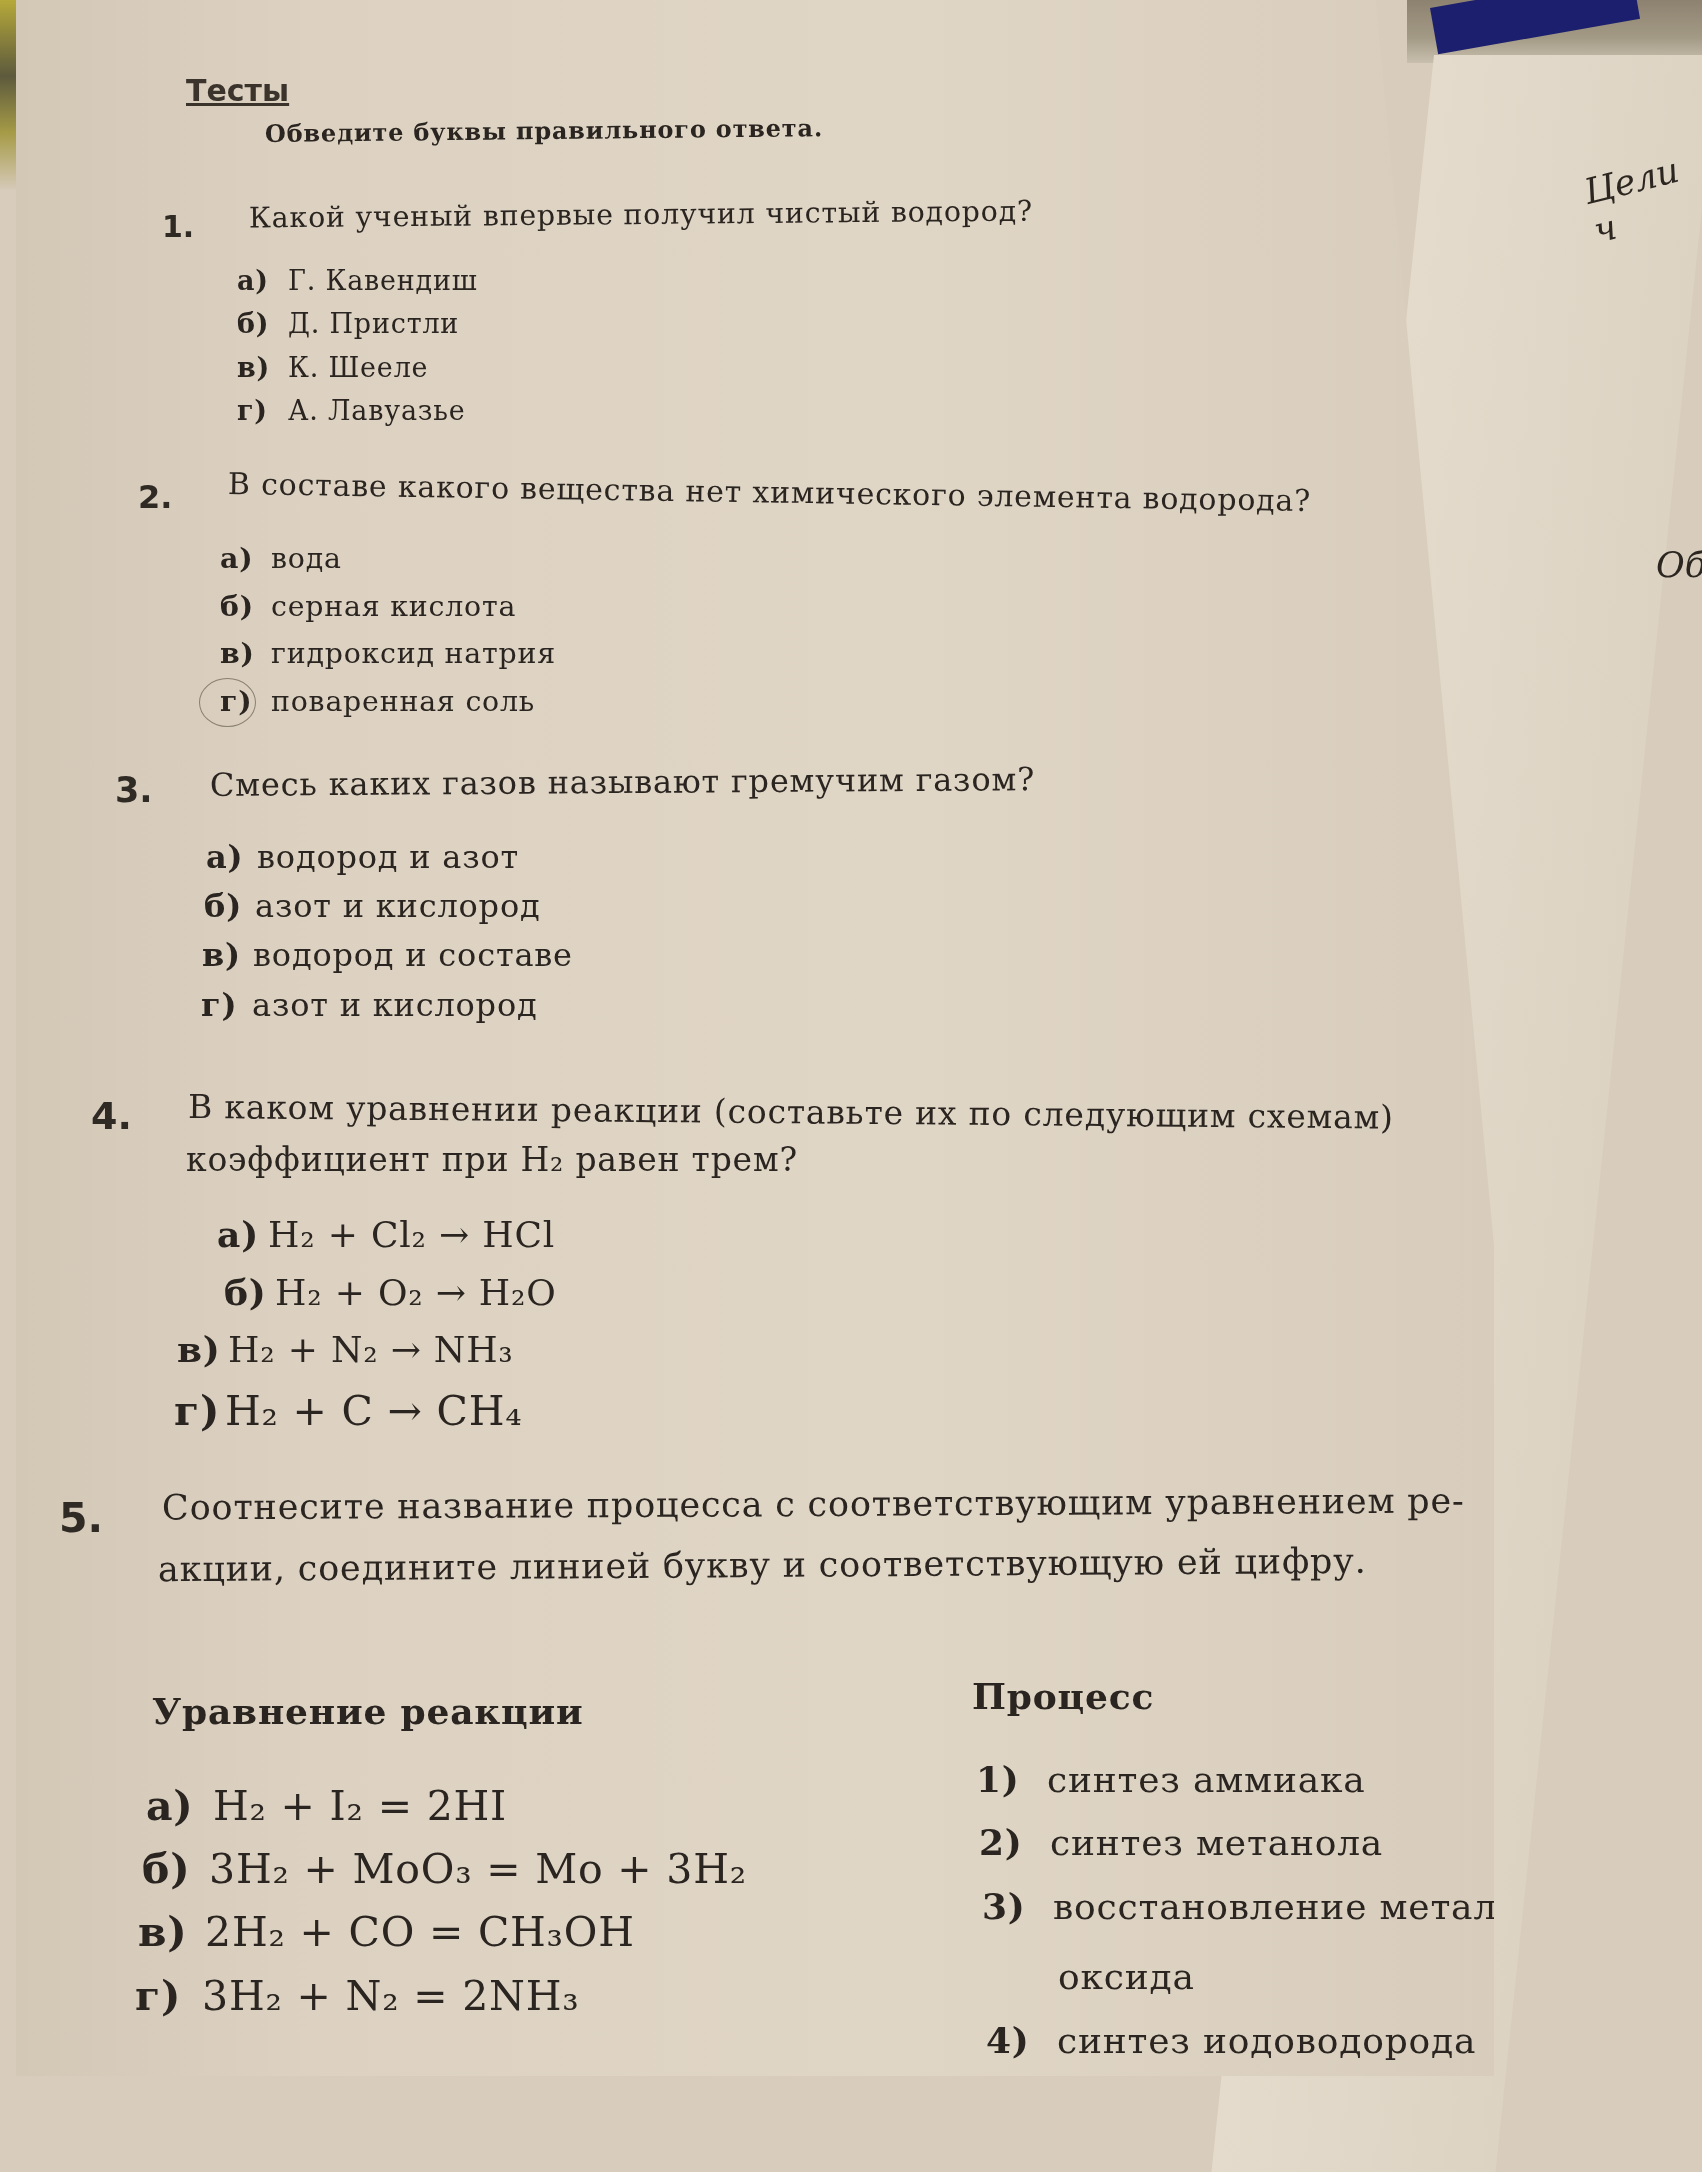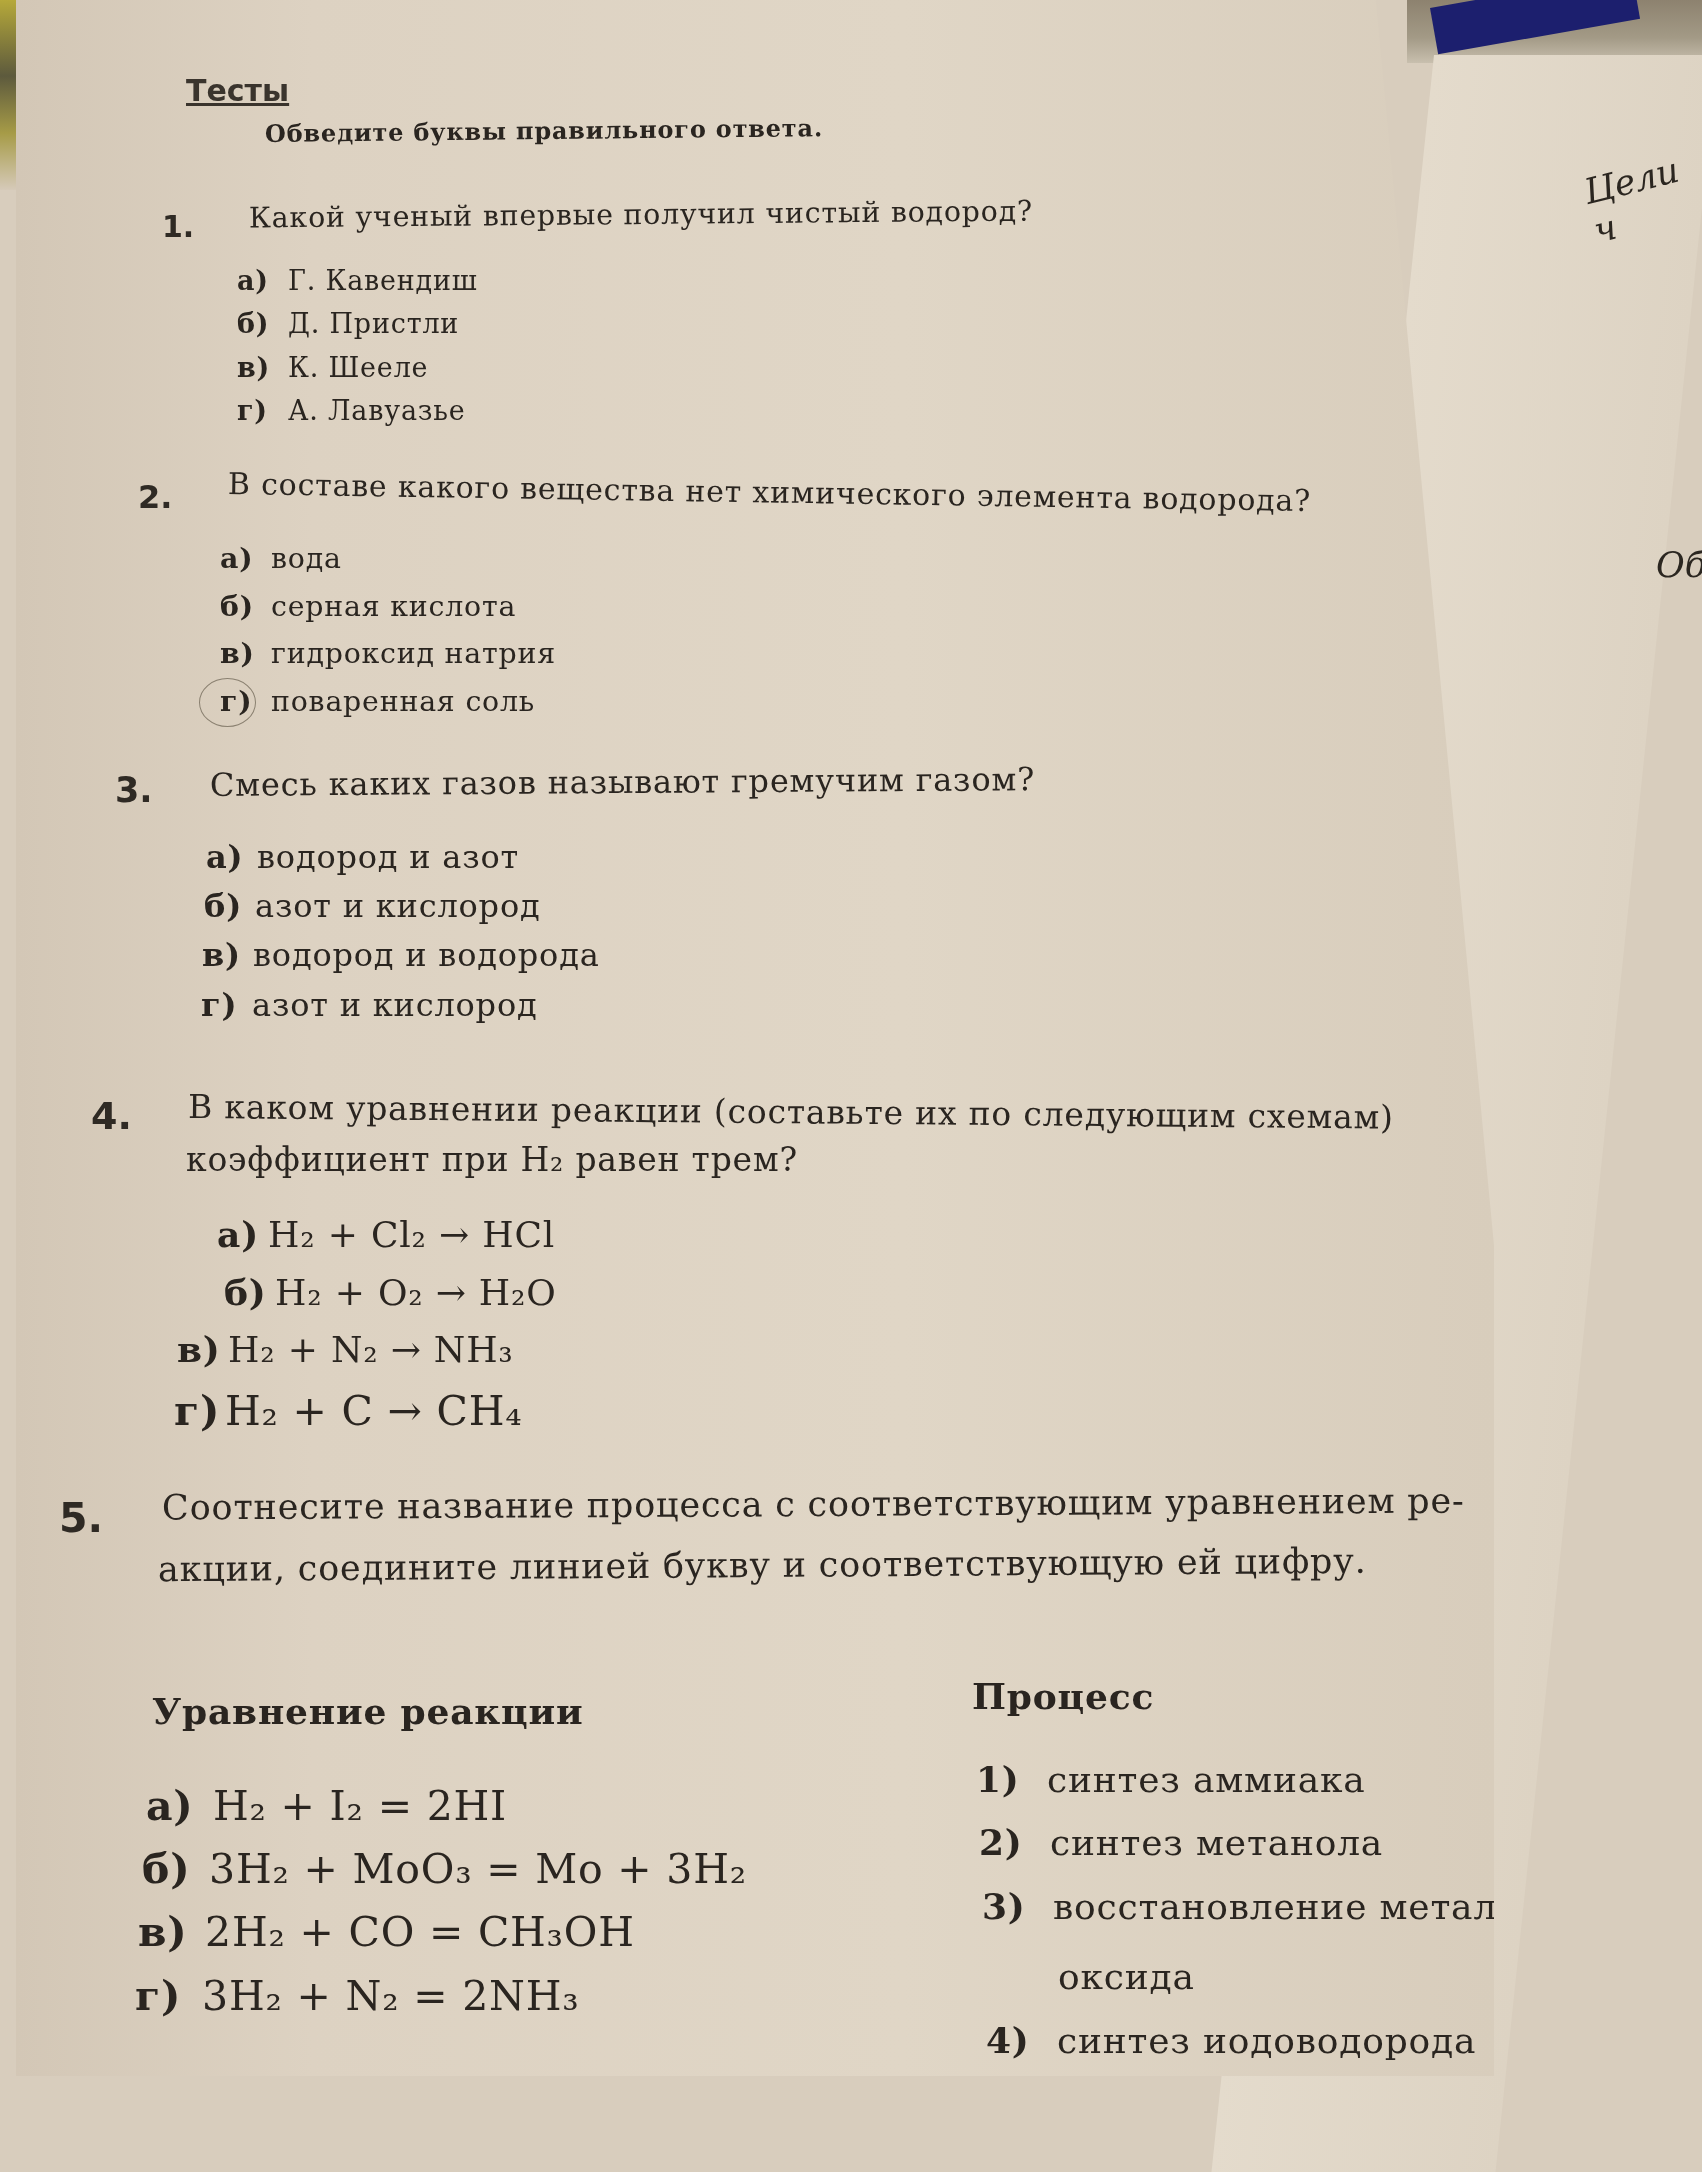--- a/index.html
+++ b/index.html
@@ -89,21 +89,21 @@
       <div class="opt" style="left:204px; top:636px; font-size:28.4px;"><span class="lbl">в)</span><span>гидроксид натрия</span></div>
       <div class="opt" style="left:204px; top:684px; font-size:28.4px;"><span class="lbl">г)</span><span>поваренная соль</span></div>
       <div class="circled" style="left:183px; top:678px; width:55px; height:47px;"></div>
     </div>
 
     <div>
       <div class="q-num" style="left:99px; top:770px; font-size:35px;">3.</div>
       <div class="q-text" style="left:194px; top:763px; font-size:32px; transform:rotate(-0.4deg);">Смесь каких газов называют гремучим газом?</div>
       <div class="opt" style="left:190px; top:838px; font-size:32px;"><span class="lbl">а)</span><span>водород и азот</span></div>
       <div class="opt" style="left:188px; top:887px; font-size:32px;"><span class="lbl">б)</span><span>азот и кислород</span></div>
-      <div class="opt" style="left:186px; top:936px; font-size:32px;"><span class="lbl">в)</span><span>водород и водорода</span></div>
+      <div class="opt" style="left:186px; top:936px; font-size:32px;"><span class="lbl">в)</span><span>водород и составе</span></div>
       <div class="opt" style="left:185px; top:986px; font-size:32px;"><span class="lbl">г)</span><span>азот и кислород</span></div>
     </div>
 
     <div>
       <div class="q-num" style="left:75px; top:1094px; font-size:38px;">4.</div>
       <div class="q-text" style="left:172px; top:1087px; font-size:33px; transform:rotate(0.5deg); transform-origin:left center;">В каком уравнении реакции (составьте их по следующим схемам)</div>
       <div class="q-text" style="left:170px; top:1140px; font-size:33px;">коэффициент при H₂ равен трем?</div>
       <div class="opt" style="left:168px; top:1213px; font-size:36px;margin-left:33px;"><span class="lbl">а)</span><span>H₂ + Cl₂ → HCl</span></div>
       <div class="opt" style="left:164px; top:1271px; font-size:36px;margin-left:44px;"><span class="lbl">б)</span><span>H₂ + O₂ → H₂O</span></div>
       <div class="opt" style="left:161px; top:1328px; font-size:36px;"><span class="lbl">в)</span><span>H₂ + N₂ → NH₃</span></div>

